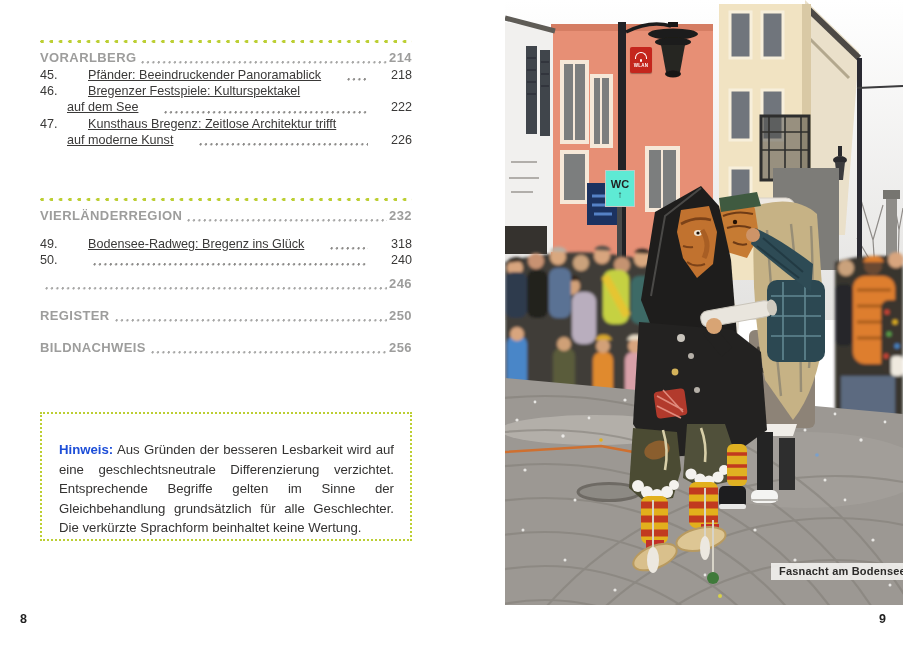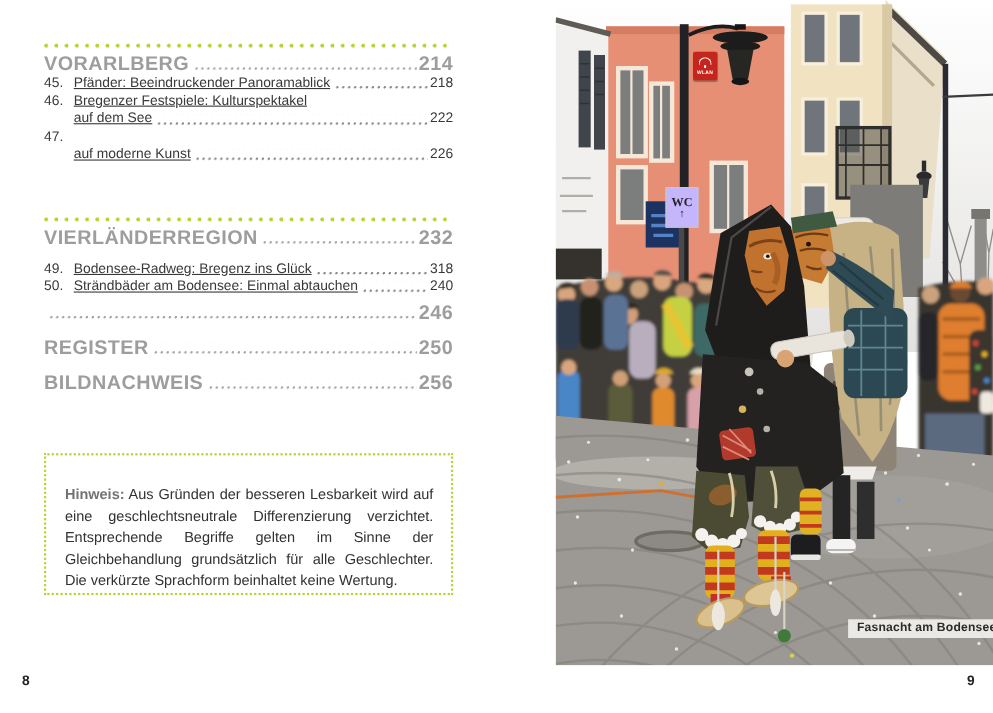--- a/index.html
+++ b/index.html
@@ -17,68 +17,68 @@
 
   
   .dotline{
     position:absolute;left:40px;width:372px;height:5px;
     background-image:radial-gradient(circle at 2px 2.5px, var(--lime) 1.6px, transparent 1.9px);
     background-size:9.3px 5px;background-repeat:repeat-x;
   }
   .row,.line{display:flex;align-items:baseline;}
   .heading-row{
     position:absolute;left:40px;width:372px;height:16px;
-    color:var(--hgray);font-weight:bold;font-size:18px;letter-spacing:.4px;line-height:16px;
+    color:var(--hgray);font-weight:bold;font-size:13px;letter-spacing:.4px;line-height:16px;
   }
   .h-page{color:var(--hgray);font-weight:bold;}
   .entries{position:absolute;left:40px;width:372px;color:var(--ink);font-size:12.6px;}
-  .line{height:16.2px;line-height:16.2px;}
+  .line{height:16.2px;line-height:16.2px;gap:21px;}
   .num{width:27px;flex:0 0 27px;}
   .ind{padding-left:27px;}
   .txt{white-space:nowrap;text-decoration:underline;}
   .pg{flex:0 0 auto;}
   .lead{
     flex:1 1 auto;height:10px;align-self:flex-end;margin:0 2px 2px 5px;min-width:14px;
     background-image:radial-gradient(circle at 1.6px 8.4px, var(--leader) 1.05px, transparent 1.3px);
     background-size:5.4px 10px;background-repeat:repeat-x;
   }
   .lead-gray{
     background-image:radial-gradient(circle at 1.6px 8.4px, #a5a5a4 1.05px, transparent 1.3px);
   }
 
   
   .note-box{
     position:absolute;left:40px;top:412px;width:372px;height:129px;box-sizing:border-box;
     border:2px dotted var(--lime);
     padding:26px 16px 0 17px;
     color:#333231;font-size:13.2px;line-height:19.6px;text-align:justify;
   }
-  .note-box b{color:#737373;}
+  .note-box b{color:#1d4ed8;}
 
   
   .folio{position:absolute;top:612px;font-size:12.5px;font-weight:bold;color:#222;}
   .folio-left{left:20px;}
   .folio-right{left:866px;width:20px;text-align:right;}
 
   
   .photo{
     position:absolute;left:505px;top:0;width:398px;height:605px;overflow:hidden;background:#fff;
   }
   .photo svg{display:block;}
   .caption{
     position:absolute;left:266px;top:563px;
     background:rgba(245,244,241,.88);color:#2c2b29;
     font-size:11px;font-weight:bold;letter-spacing:.2px;
     padding:2px 8px 3px;white-space:nowrap;
   }
   .wc-sign{
     position:absolute;left:100px;top:170px;width:30px;height:37px;box-sizing:border-box;
-    background:#c4b5fd;border:1px solid #c9c7c2;
+    background:#5eead4;border:1px solid #c9c7c2;
     display:flex;flex-direction:column;align-items:center;justify-content:center;
-    color:#222;font-weight:bold;font-size:11px;line-height:12px;font-family:Liberation Serif, serif;
+    color:#222;font-weight:bold;font-size:11px;line-height:12px;
   }
   .wc-sign .arr{font-size:10px;font-weight:normal;line-height:10px;}
   .wifi-sign{
     position:absolute;left:125px;top:47px;width:22px;height:26px;background:#c4261d;border-radius:2px;
     display:flex;flex-direction:column;align-items:center;justify-content:center;gap:1px;
     box-shadow:0 1px 1px rgba(0,0,0,.3);
   }
   .wifi-arc{width:10px;height:6px;border:1.4px solid #fff;border-bottom:none;border-radius:10px 10px 0 0;}
   .wifi-dot{width:2.5px;height:2.5px;border-radius:50%;background:#fff;margin-top:-1px;}
   .wifi-word{color:#fff;font-size:4.5px;font-weight:bold;letter-spacing:.3px;line-height:5px;}
@@ -105,20 +105,21 @@
     <span class="num">46.</span>
     <span class="txt">Bregenzer Festspiele: Kulturspektakel</span>
   </div>
   <div class="line">
     <span class="txt ind">auf dem See</span>
     <span class="lead"></span>
     <span class="pg">222</span>
   </div>
   <div class="line">
     <span class="num">47.</span>
+    <span class="txt">Kunsthaus Bregenz: Zeitlose Architektur trifft</span>
   </div>
   <div class="line">
     <span class="txt ind">auf moderne Kunst</span>
     <span class="lead"></span>
     <span class="pg">226</span>
   </div>
 </div>
 
 <div class="dotline" style="top:197px"></div>
 
@@ -130,21 +131,20 @@
 
 <div class="entries" style="top:236px">
   <div class="line">
     <span class="num">49.</span>
     <span class="txt">Bodensee-Radweg: Bregenz ins Glück</span>
     <span class="lead"></span>
     <span class="pg">318</span>
   </div>
   <div class="line">
     <span class="num">50.</span>
-    <span class="txt">Strändbäder am Bodensee: Einmal abtauchen</span>
     <span class="lead"></span>
     <span class="pg">240</span>
   </div>
 </div>
 
 <div class="heading-row row" style="top:276px">
   <span class="lead lead-gray"></span>
   <span class="h-page">246</span>
 </div>
 <div class="heading-row row" style="top:308px">

